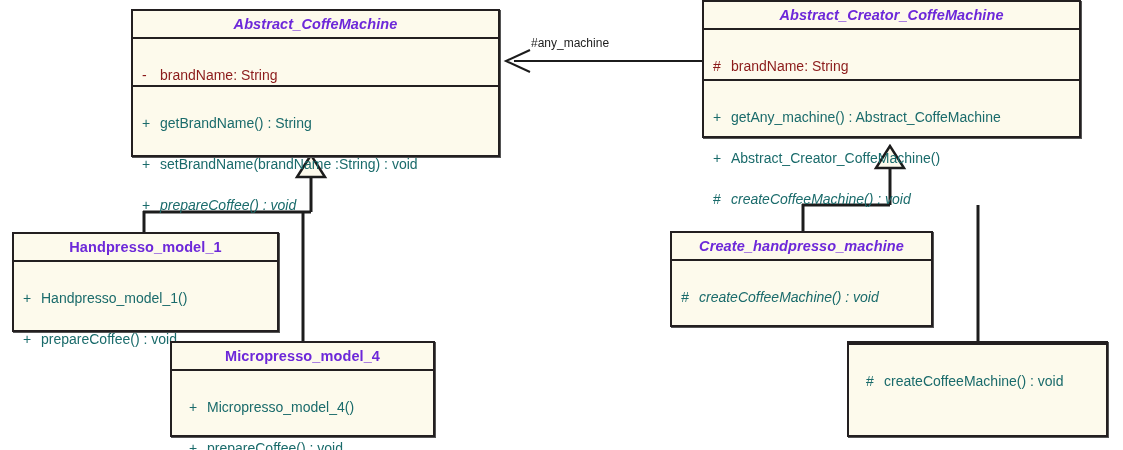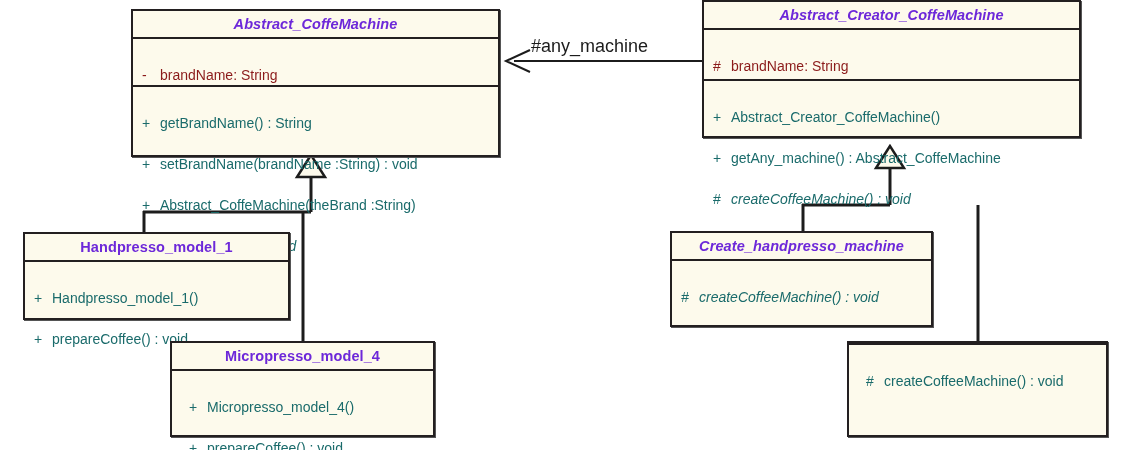--- a/index.html
+++ b/index.html
@@ -72,21 +72,21 @@
   }
   .attr-row { color: #8b1a1a; }
   .attr-row .uml-vis { color: #8b1a1a; }
   .meth-row { color: #1a6b6b; }
   .meth-row .uml-vis { color: #1a6b6b; }
   .meth-row.italic .uml-text { font-style: italic; }
   .uml-text { display: inline-block; margin-top: 24px; }
 
   .assoc-label {
     position: absolute;
-    font-size: 18px;
+    font-size: 12px;
     color: #1c1c1c;
     white-space: nowrap;
   }
 </style>
 </head>
 <body>
 
 <div id="canvas">
 
   <svg id="edges" viewBox="0 0 1123 450" width="1123" height="450">
@@ -129,52 +129,49 @@
       </div>
     </div>
     <div class="uml-sep"></div>
     <div class="uml-compartment">
       <div class="uml-row meth-row">
         <span class="uml-vis">+</span><span class="uml-text">getBrandName() : String</span>
       </div>
       <div class="uml-row meth-row">
         <span class="uml-vis">+</span><span class="uml-text">setBrandName(brandName :String) : void</span>
       </div>
-      <div class="uml-row meth-row">
-        <span class="uml-vis">+</span><span class="uml-text">Abstract_CoffeMachine(theBrand :String)</span>
-      </div>
       <div class="uml-row meth-row italic">
         <span class="uml-vis">+</span><span class="uml-text">prepareCoffee() : void</span>
       </div>
     </div>
   </div>
 
   <div class="uml-class" style="left:702px; top:0; width:379px; height:138px;">
     <div class="uml-title abstract">Abstract_Creator_CoffeMachine</div>
     <div class="uml-sep"></div>
     <div class="uml-compartment">
       <div class="uml-row attr-row">
         <span class="uml-vis">#</span><span class="uml-text">brandName:  String</span>
       </div>
     </div>
     <div class="uml-sep"></div>
     <div class="uml-compartment">
       <div class="uml-row meth-row">
+        <span class="uml-vis">+</span><span class="uml-text">getAny_machine() : Abstract_CoffeMachine</span>
+      </div>
+      <div class="uml-row meth-row">
         <span class="uml-vis">+</span><span class="uml-text">Abstract_Creator_CoffeMachine()</span>
-      </div>
-      <div class="uml-row meth-row">
-        <span class="uml-vis">+</span><span class="uml-text">getAny_machine() : Abstract_CoffeMachine</span>
       </div>
       <div class="uml-row meth-row italic">
         <span class="uml-vis">#</span><span class="uml-text">createCoffeeMachine() : void</span>
       </div>
     </div>
   </div>
 
-  <div class="uml-class" style="left:23px; top:232px; width:267px; height:88px;">
+  <div class="uml-class" style="left:12px; top:232px; width:267px; height:100px;">
     <div class="uml-title">Handpresso_model_1</div>
     <div class="uml-sep"></div>
     <div class="uml-compartment">
       <div class="uml-row meth-row">
         <span class="uml-vis">+</span><span class="uml-text">Handpresso_model_1()</span>
       </div>
       <div class="uml-row meth-row">
         <span class="uml-vis">+</span><span class="uml-text">prepareCoffee() : void</span>
       </div>
     </div>

